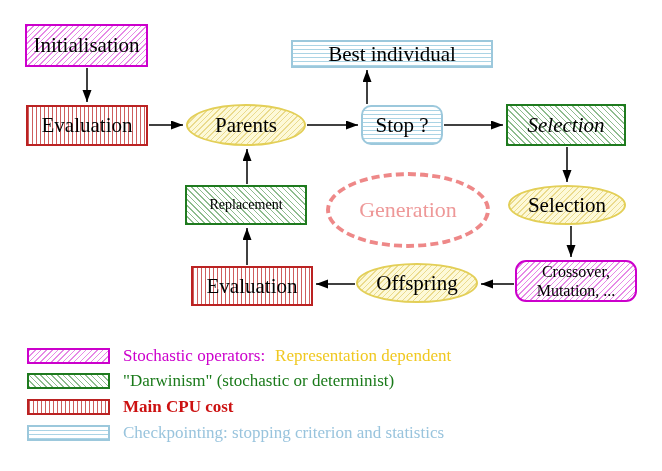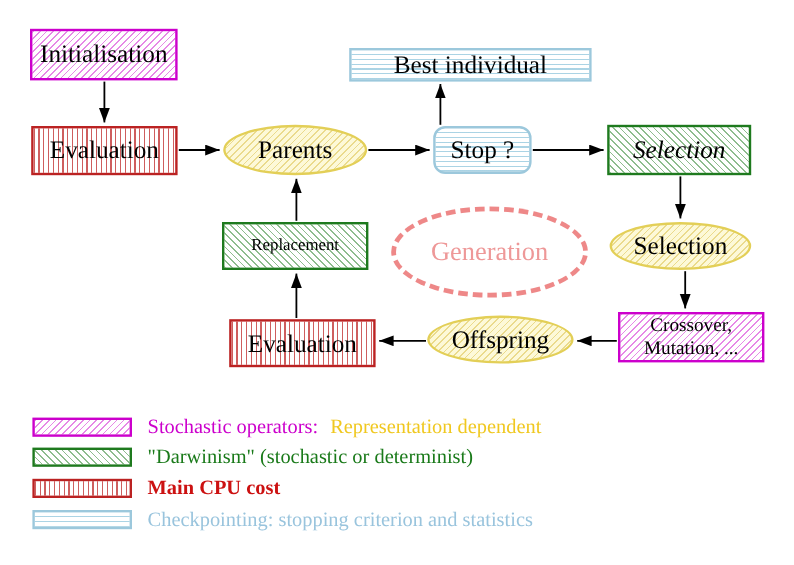--- a/index.html
+++ b/index.html
@@ -42,21 +42,21 @@
   #n-stop           { left:361px; top:105px; width:82px;  height:40px; border-radius:10px; }
   #n-selection      { left:506px; top:104px; width:120px; height:42px;font-style:italic; }
   #n-replacement    { left:185px; top:185px; width:122px; height:40px; font-size:14px; }
   #n-generation     { left:326px; top:172px; width:164px; height:76px;
                       border:4px dashed #ee8888; border-radius:50%;
                       color:#ee9898; font-size:22px; }
   #n-genitors       { left:508px; top:185px; width:118px; height:40px; }
   #n-evaluation-bot { left:191px; top:266px; width:122px; height:40px; }
   #n-offspring      { left:356px; top:263px; width:122px; height:40px; }
   #n-crossover      { left:515px; top:260px; width:122px; height:42px;
-                      font-size:16px; line-height:1.2; flex-direction:column; }
+                      font-size:16px; line-height:1.2; flex-direction:column;border-radius:11px; }
   
   #arrow-layer { position:absolute; left:0; top:0; pointer-events:none; }
   #arrow-layer line { stroke:#000; stroke-width:1.5; }
   
   .legend-row { position:absolute; left:27px; display:flex; align-items:center; }
   .legend-swatch { width:83px; height:16px; box-sizing:border-box; flex:0 0 auto; }
   .legend-text { margin-left:13px; font-size:17px; white-space:nowrap; }
   #legend-row-1 { top:346px; }
   #legend-row-2 { top:371px; }
   #legend-row-3 { top:397px; }

